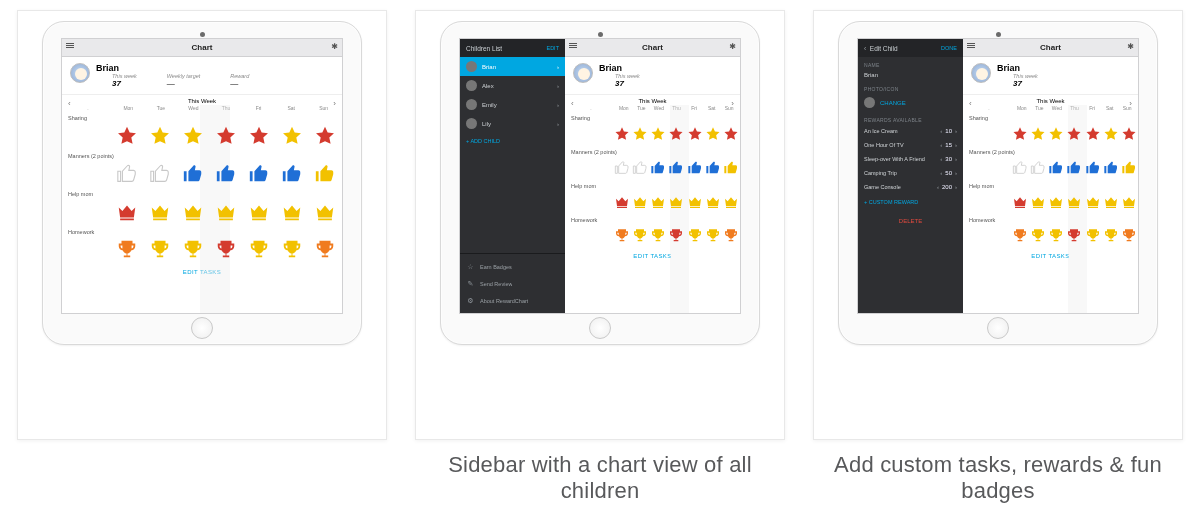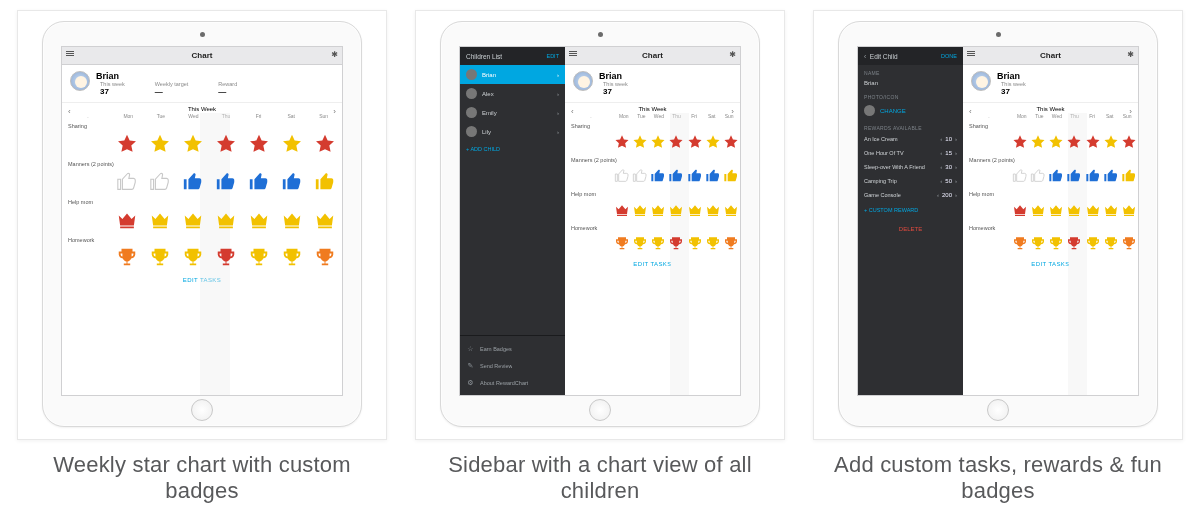--- a/index.html
+++ b/index.html
@@ -24,38 +24,38 @@
   *{box-sizing:border-box;font-family:-apple-system,Helvetica,Arial,sans-serif;}
   body{margin:0;background:var(--bg);width:1200px;height:530px;}
 
   .stage{display:flex;gap:28px;justify-content:center;padding:10px 18px 0;}
 
   figure.shot{margin:0;display:flex;flex-direction:column;align-items:center;width:380px;}
   .panel{width:370px;height:430px;background:#fff;border:1px solid #e8e8e8;box-shadow:0 1px 4px rgba(0,0,0,.06);display:flex;align-items:flex-start;justify-content:center;padding:10px;}
   figcaption{margin-top:12px;color:var(--caption);font-size:var(--caption-size);font-weight:300;text-align:center;line-height:1.2;letter-spacing:.2px;}
 
   
-  .ipad{width:320px;height:406px;background:var(--ipad-body);border:1px solid var(--ipad-edge);border-radius:22px;box-shadow:inset 0 0 0 1px #ffffffaa,0 1px 2px rgba(0,0,0,.06);position:relative;display:flex;flex-direction:column;align-items:flex-end;padding:24px 18px 30px;}
+  .ipad{width:320px;height:324px;background:var(--ipad-body);border:1px solid var(--ipad-edge);border-radius:22px;box-shadow:inset 0 0 0 1px #ffffffaa,0 1px 2px rgba(0,0,0,.06);position:relative;display:flex;flex-direction:column;align-items:flex-end;padding:16px 18px 30px;}
   .cam{width:5px;height:5px;border-radius:50%;background:#6b6b6b;position:absolute;top:10px;left:calc(50% - 2.5px);}
   .home{width:22px;height:22px;border-radius:50%;border:1px solid #c9c9c9;position:absolute;bottom:5px;left:calc(50% - 11px);background:radial-gradient(#fff,#eee);}
   .screen{flex:1;width:100%;border:1px solid var(--bar-border);background:var(--screen);position:relative;overflow:hidden;}
 
   
   .navbar{height:18px;background:var(--bar);border-bottom:1px solid var(--bar-border);display:flex;align-items:center;justify-content:center;position:relative;font-size:8px;color:#222;}
   .navbar .title{font-weight:600;}
   .navbar .ham{position:absolute;left:4px;top:4px;display:flex;flex-direction:column;gap:1px;}
   .navbar .ham span{width:8px;height:1px;background:#555;}
   .navbar .gear{position:absolute;right:4px;top:3px;font-size:8px;color:#555;}
 
   
   .profile{display:flex;gap:6px;padding:6px 8px;border-bottom:1px solid #eee;}
   .avatar{width:20px;height:20px;border-radius:50%;background:radial-gradient(#b7ceea 30%,#94afd6 90%);border:1px solid #bdbdbd;position:relative;overflow:hidden;}
   .avatar::after{content:'';position:absolute;left:4px;top:4px;width:12px;height:12px;border-radius:50%;background:#fff4e3;}
   .profile-name{font-size:9px;font-weight:600;}
-  .profile-stats{display:flex;gap:30px;margin-left:4px;}
+  .profile-stats{display:flex;gap:30px;margin-left:16px;font-style:italic;}
   .stat{display:flex;flex-direction:column;}
   .stat .lab{font-size:5.5px;color:var(--sub);}
   .stat .val{font-size:8px;font-weight:600;}
 
   
   .weekbar{display:flex;align-items:center;justify-content:center;position:relative;padding:3px 0 1px;font-size:6px;color:#000;}
   .weekbar .chev{position:absolute;color:#777;font-size:8px;top:4px;}
   .weekbar .chev.l{left:6px}.weekbar .chev.r{right:6px;}
   .daystrip{display:grid;grid-template-columns:48px repeat(7,1fr);font-size:5px;color:var(--sub);padding:0 2px 2px;align-items:center;text-align:center;position:relative;}
   .daystrip span:first-child{opacity:0;}
@@ -275,21 +275,20 @@
                   <use href="#trophy" fill="var(--orange)"></use>
                 </svg>
               </div>
             </div>
 
         <div class="foot-link">EDIT TASKS</div>
       </div>
       <div class="home"></div>
     </div>
       </div>
-    <figcaption>Weekly star chart with custom badges</figcaption>
   </figure>
 
   <figure class="shot">
     <div class="panel">
         <div class="ipad">
       <div class="cam"></div>
       <div class="screen with-sidebar">
 
         <div class="sidebar">
           <div class="sb-title">

